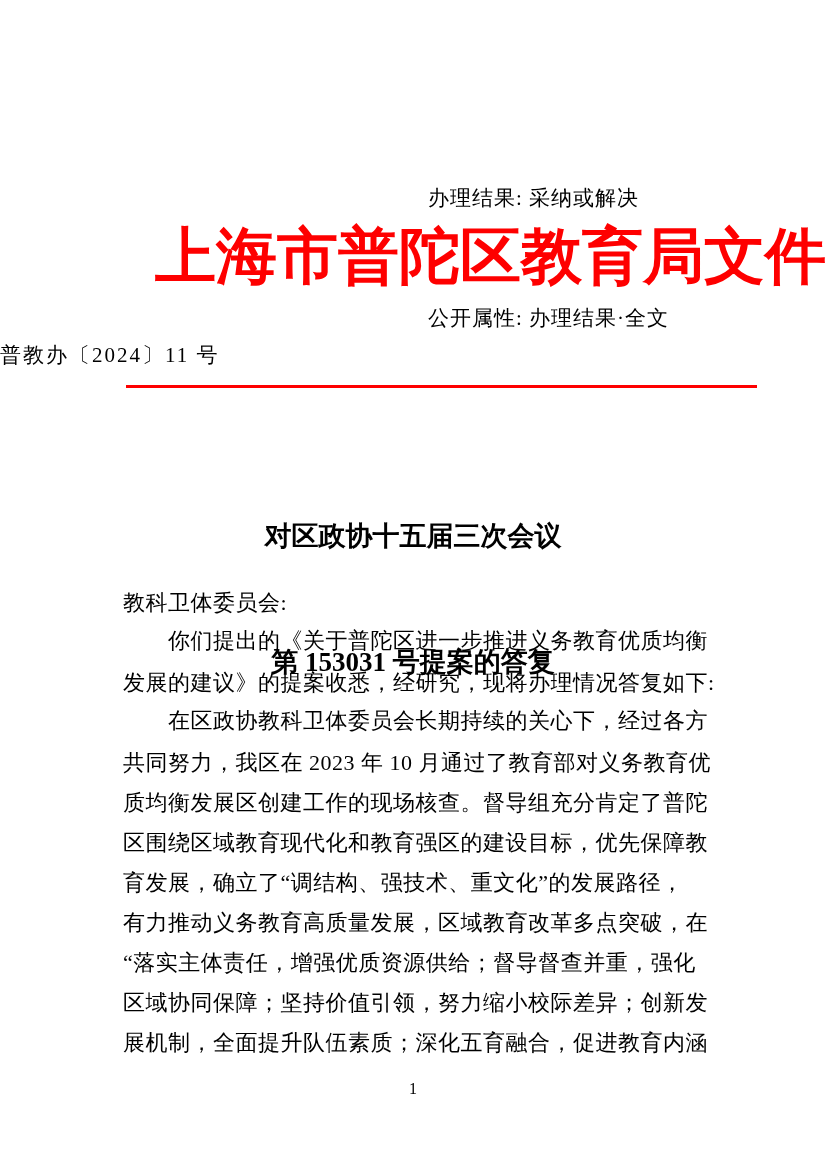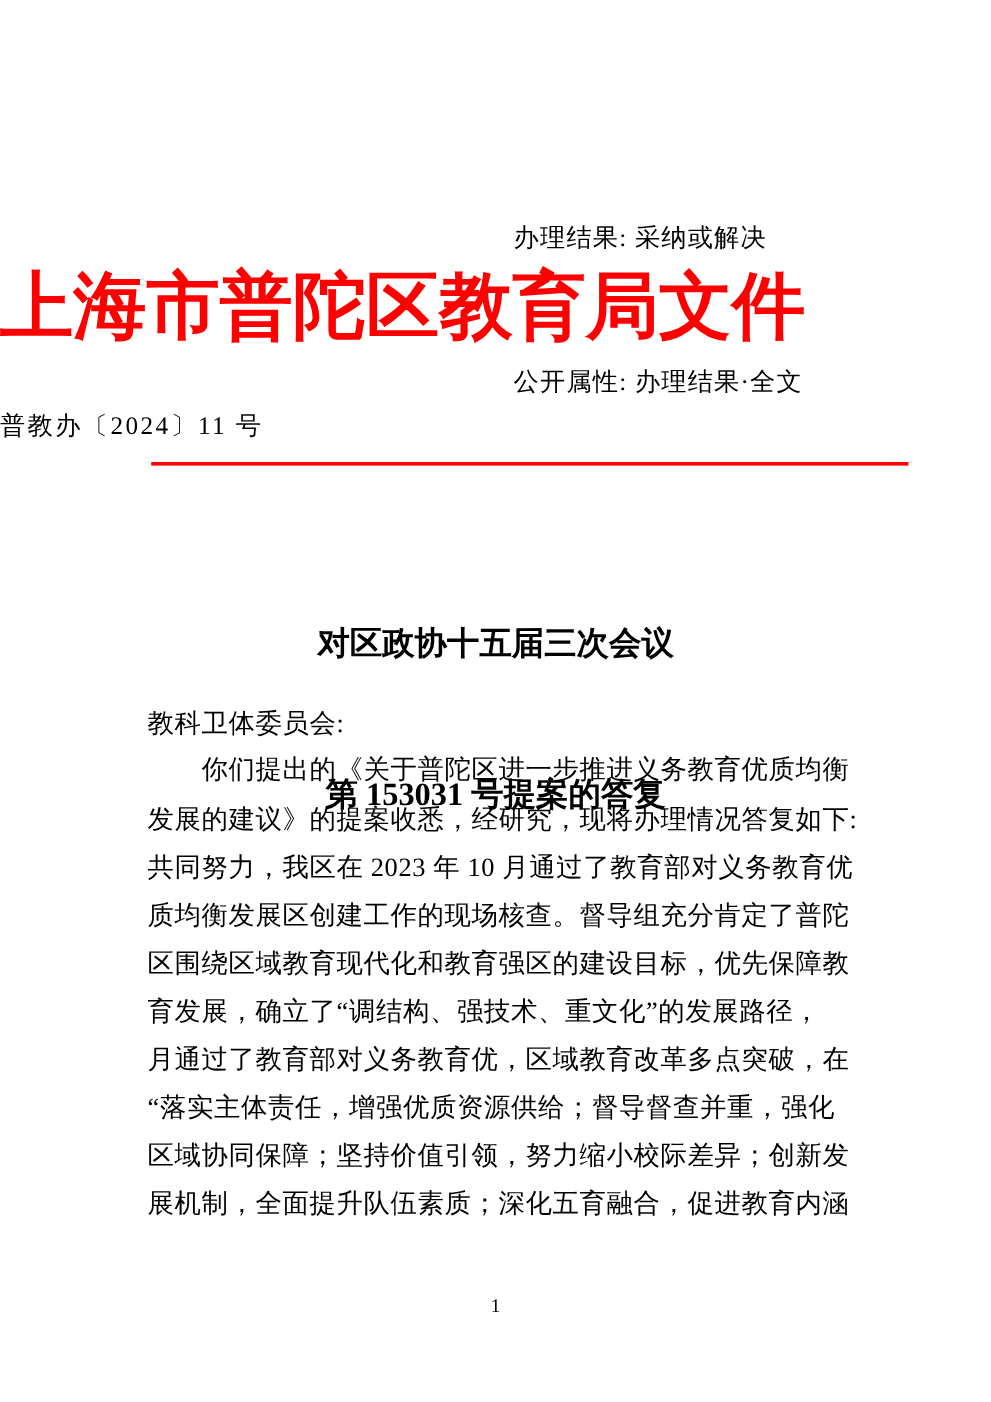--- a/index.html
+++ b/index.html
@@ -23,21 +23,21 @@
     font-size: 21px;
     line-height: 40px;
     letter-spacing: 1px;
     white-space: pre;
   }
   .agency-banner {
     position: absolute;
     left: 0;
     right: 0;
     top: 221px;
-    text-align: left;
+    text-align: right;
     font-size: 61px;
     line-height: 72px;
     font-weight: bold;
     color: #fe0000;
     white-space: nowrap;
   }
   .doc-number {
     position: absolute;
     left: 0;
     right: 0;
@@ -110,25 +110,26 @@
 
   <div class="doc-title">
     <div>对区政协十五届三次会议</div>
     <div>第 153031 号提案的答复</div>
   </div>
 
   <div class="body-block">
     <div class="body-line">教科卫体委员会:</div>
     <div class="body-line indent">你们提出的《关于普陀区进一步推进义务教育优质均衡</div>
     <div class="body-line">发展的建议》的提案收悉，经研究，现将办理情况答复如下:</div>
+    <div class="body-line indent">在区政协教科卫体委员会长期持续的关心下，经过各方</div>
     <div class="body-line">共同努力，我区在 2023 年 10 月通过了教育部对义务教育优</div>
     <div class="body-line">质均衡发展区创建工作的现场核查。督导组充分肯定了普陀</div>
     <div class="body-line">区围绕区域教育现代化和教育强区的建设目标，优先保障教</div>
     <div class="body-line">育发展，确立了“调结构、强技术、重文化”的发展路径，</div>
-    <div class="body-line">月通过了教育部对义务教育优，区域教育改革多点突破，在</div>
+    <div class="body-line">有力推动义务教育高质量发展，区域教育改革多点突破，在</div>
     <div class="body-line">“落实主体责任，增强优质资源供给；督导督查并重，强化</div>
     <div class="body-line">区域协同保障；坚持价值引领，努力缩小校际差异；创新发</div>
     <div class="body-line">展机制，全面提升队伍素质；深化五育融合，促进教育内涵</div>
   </div>
 
   <div class="page-number">1</div>
 
 </div>
 
 </body></html>

